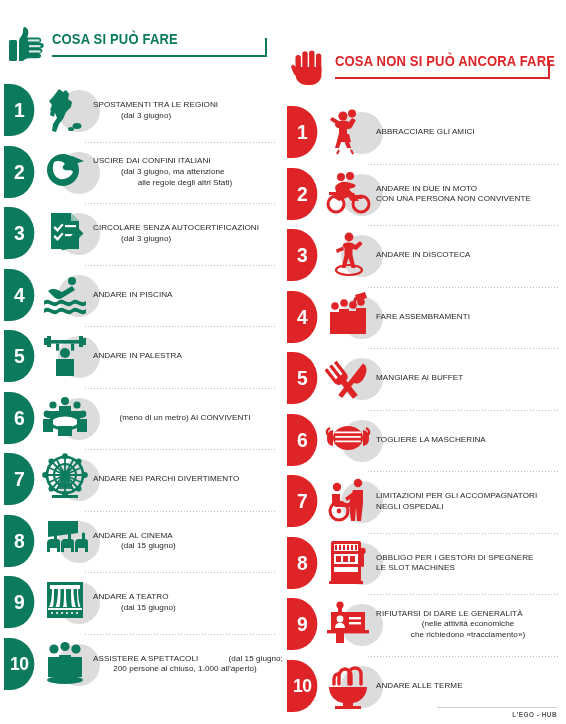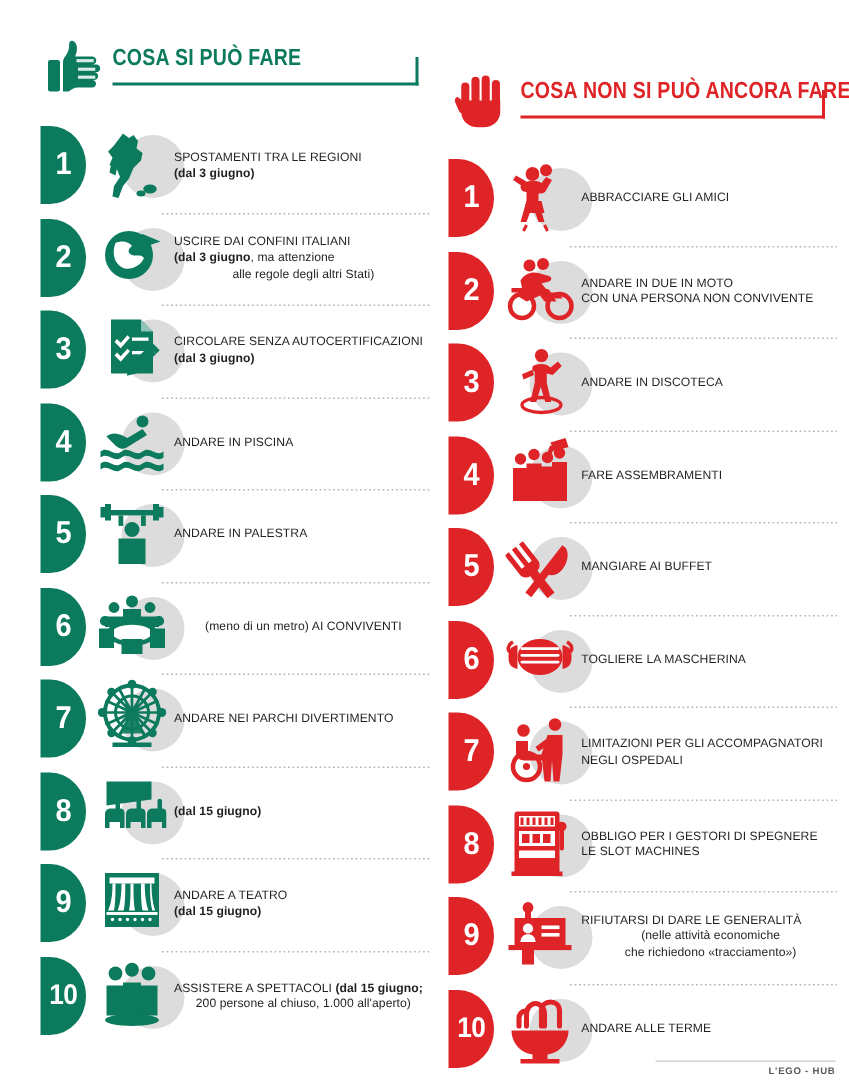--- a/index.html
+++ b/index.html
@@ -3,21 +3,21 @@
 <meta charset="utf-8">
 <style>
   html,body{margin:0;padding:0;}
   body{
     width:566px;height:724px;
     background:#ffffff;
     font-family:"Liberation Sans", sans-serif;
     overflow:hidden;
     position:relative;
   }
-  .sheet{position:absolute;inset:0;display:flex;padding-left:23px;}
+  .sheet{position:absolute;inset:0;display:flex;}
   .col{position:relative;width:283px;height:724px;box-sizing:border-box;}
   .col-left{padding-left:6px;}
   .col-right{padding-left:6px;margin-top:22px;}
 
   
   .hdr{position:absolute;top:26px;left:6px;right:10px;height:44px;}
   .hdr-icon{position:absolute;left:2px;top:0px;width:36px;height:38px;}
   .hdr-title{
     position:absolute;left:46px;top:4px;
     font-size:15.5px;font-weight:bold;letter-spacing:.2px;
@@ -57,21 +57,21 @@
         border-radius:50%;background:#dcdcdc;}
   .glyph{position:absolute;left:0;top:2px;width:46px;height:50px;}
 
   .txt{
     position:absolute;left:93px;right:6px;top:0;height:61.5px;
     display:flex;flex-direction:column;justify-content:center;
     font-size:8.1px;line-height:10.6px;color:#231f20;
     letter-spacing:.05px;
   }
   .txt .ln{white-space:nowrap;}
-  .txt b{font-weight:bold;}
+  .txt b{font-weight:normal;margin-left:28px;}
   .cap{text-transform:none;text-align:center;}
 
   .credit{
     position:absolute;right:9px;bottom:6px;
     font-size:6.4px;font-weight:bold;color:#58595b;letter-spacing:.5px;
   }
   .credit-rule{position:absolute;right:9px;bottom:16px;width:120px;height:1px;background:#d2d2d2;}
 </style>
 </head>
 <body>
@@ -267,20 +267,21 @@
                   <path d="M6 6 h30 v12 L6 22 z"></path>
                   <g>
                     <path d="M5 28 c0 -3 2 -4 4 -4 h3 v-5 c0 -2 3 -2 3 0 v5 c2 0 3 1 3 3 v10 h-3 v-4 h-7 v4 h-3 z"></path>
                     <path d="M19 28 c0 -3 2 -4 4 -4 h3 v-5 c0 -2 3 -2 3 0 v5 c2 0 3 1 3 3 v10 h-3 v-4 h-7 v4 h-3 z"></path>
                     <path d="M33 28 c0 -3 2 -4 4 -4 h3 v-5 c0 -2 3 -2 3 0 v5 c2 0 3 1 3 3 v10 h-3 v-4 h-7 v4 h-3 z"></path>
                   </g>
                 </g>
               </svg></div>
           </div>
           <div class="txt">
+            <div class="ln"><span>ANDARE AL CINEMA</span></div>
             <div class="ln"><b>(dal 15 giugno)</b></div>
           </div>
         </div>
         <div class="row">
           <div class="sep"></div>
           <div class="badge">9</div>
           <div class="iconwrap">
             <div class="disc"></div>
             <div class="glyph"><svg viewBox="0 0 46 50" width="46" height="50" aria-hidden="true">
                 <g fill="#0b7a5d">

